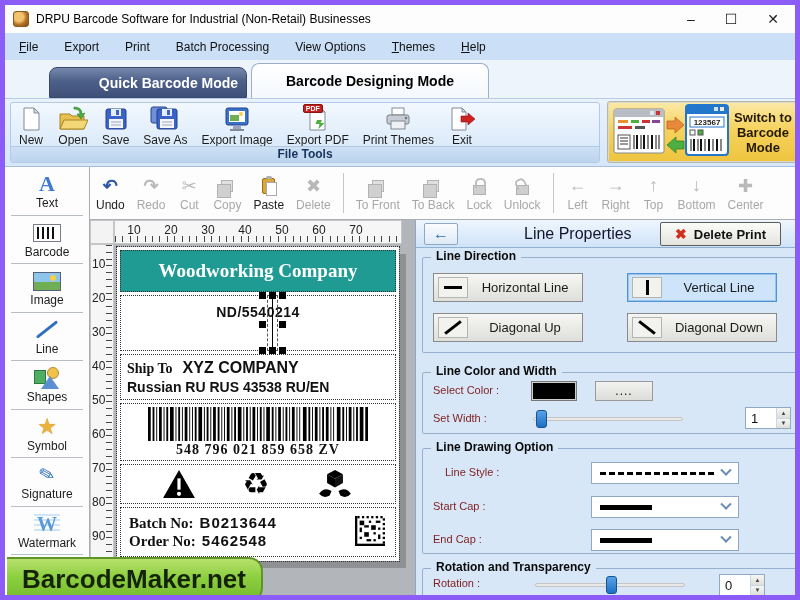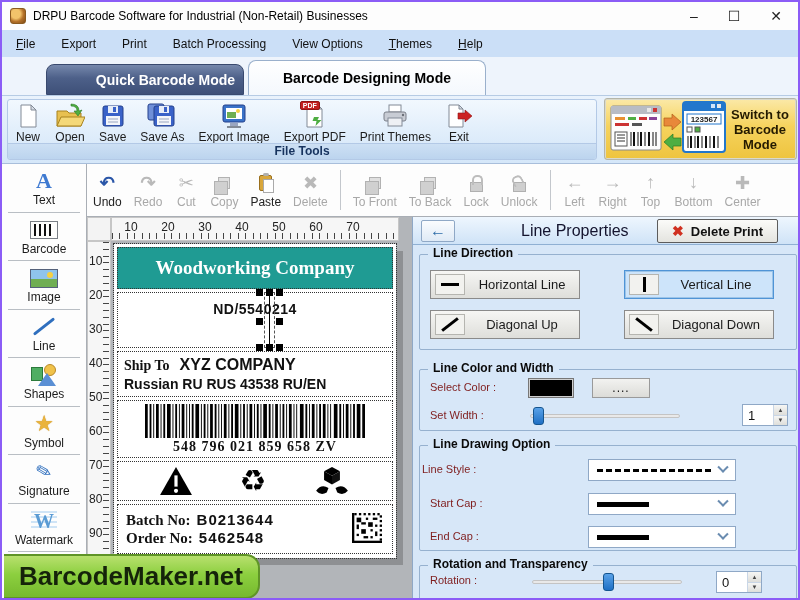--- a/index.html
+++ b/index.html
@@ -1,19 +1,19 @@
 <!DOCTYPE html>
 <html><head>
 <meta charset="utf-8">
 <style>
   * { margin:0; padding:0; box-sizing:border-box; }
   html,body { width:800px; height:600px; }
   body { font-family:"Liberation Sans", sans-serif; font-size:12px; color:#111; }
   .window { position:relative; width:800px; height:600px; background:#fff; overflow:hidden;
-            border:2px solid #8b5cf6; }
+            border:5px solid #8b5cf6; }
 
   
   .titlebar { position:absolute; left:0; top:0; width:100%; height:28px; background:#fdfdfd;
               display:flex; align-items:center; padding:0 8px; }
   .appicon { width:16px; height:16px; margin-right:7px; border-radius:3px;
              background:radial-gradient(circle at 35% 35%, #f2c36b 0 35%, #b5722a 60%, #7d4a14 100%);
              border:1px solid #8a5a20; }
   .title-text { font-size:12px; color:#000; }
   .wincontrols { margin-left:auto; display:flex; gap:30px; font-size:14px; color:#222; padding-right:8px; }
   .wincontrols span { cursor:default; }
@@ -759,21 +759,21 @@
         <span class="spin-val">1</span>
         <span class="spin-btns">
             <span>▲</span>
             <span>▼</span>
           </span>
       </div>
     </div>
 
     <div class="group g-draw">
       <span class="legend">Line Drawing Option</span>
-      <span class="row-label" style="left:2px; top:17px">Line Style :</span>
+      <span class="row-label" style="left:22px; top:17px">Line Style :</span>
       <div class="dropdown" style="top:13px">
         <span class="dd-glyph dd-dash"></span>
         <span class="dd-arrow"></span>
       </div>
       <span class="row-label" style="left:10px; top:51px">Start Cap :</span>
       <div class="dropdown" style="top:47px">
         <span class="dd-solid"></span>
         <span class="dd-spacer"></span>
         <span class="dd-arrow"></span>
       </div>

